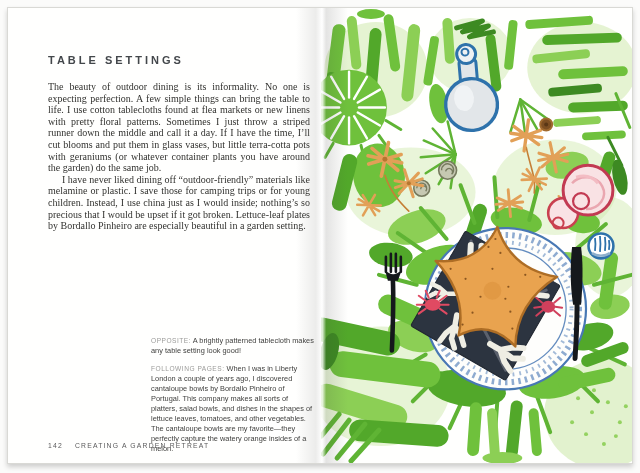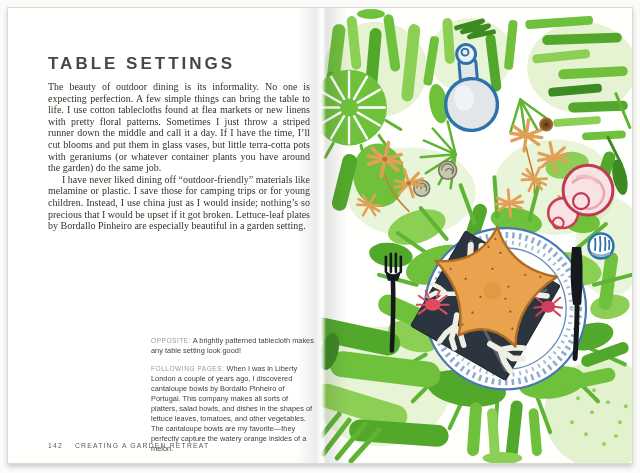--- a/index.html
+++ b/index.html
@@ -6,21 +6,21 @@
   .canvas{position:relative;width:640px;height:473px;overflow:hidden;background:#fbfbfa;
           font-family:"Liberation Sans",sans-serif;}
   .spread{position:absolute;left:7px;top:7px;width:626px;height:457px;background:#ffffff;
           border:1px solid #d9d9d5;box-shadow:0 3px 5px rgba(0,0,0,.18);box-sizing:border-box;}
   .page{position:absolute;top:0;height:455px;overflow:hidden;}
   .page.left{left:0;width:313px;background:#fffffe;}
   .page.right{left:313px;width:311px;background:#fffffe;}
   .gutter{position:absolute;left:288px;top:0;width:52px;height:455px;pointer-events:none;z-index:5;
           background:linear-gradient(90deg,rgba(120,120,118,0) 0%,rgba(120,120,118,.14) 38%,rgba(255,255,255,.9) 50%,rgba(60,60,60,.14) 58%,rgba(120,120,118,0) 100%);}
   
-  .title{position:absolute;left:40px;top:46px;font-size:17px;font-weight:bold;letter-spacing:3px;color:#43474b;}
+  .title{position:absolute;left:40px;top:46px;font-size:11px;font-weight:bold;letter-spacing:3px;color:#43474b;}
   .bodytext{position:absolute;left:40px;top:73px;width:262px;
             font-family:"Liberation Serif",serif;font-size:10px;line-height:11.6px;color:#32322f;text-align:justify;}
   .bodytext p{margin:0;}
   .bodytext p + p{text-indent:14px;}
   .captions{position:absolute;left:143px;top:328px;width:163px;font-size:7.4px;line-height:10px;color:#3e3e3c;}
   .captions p{margin:0 0 8px 0;}
   .cap-label{color:#9a9a98;font-size:6.6px;letter-spacing:.5px;}
   .footer{position:absolute;left:40px;top:434px;font-size:6.8px;letter-spacing:1.2px;color:#59595a;}
   .footer .pnum{margin-right:12px;}
   

